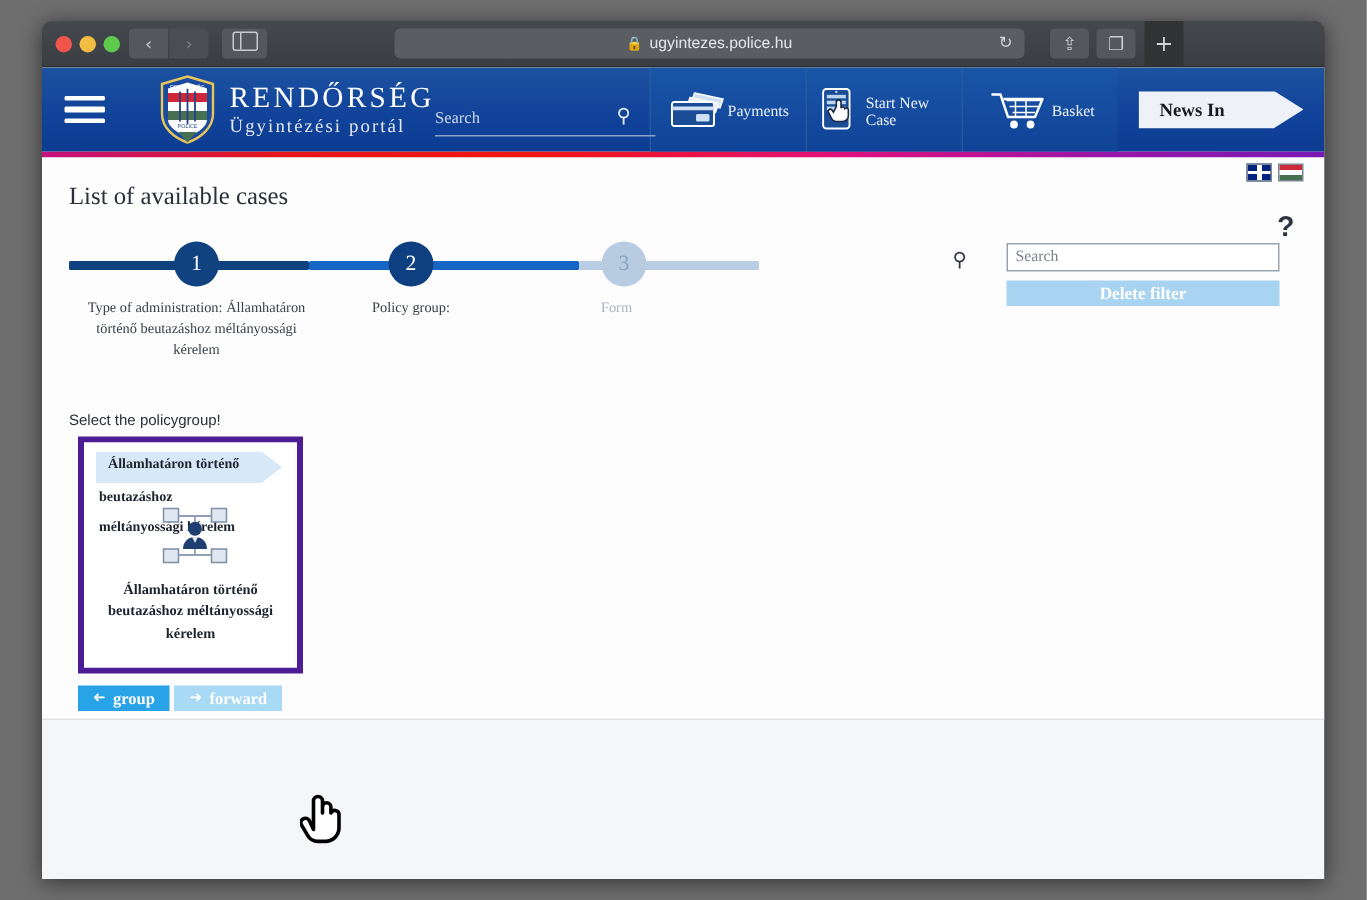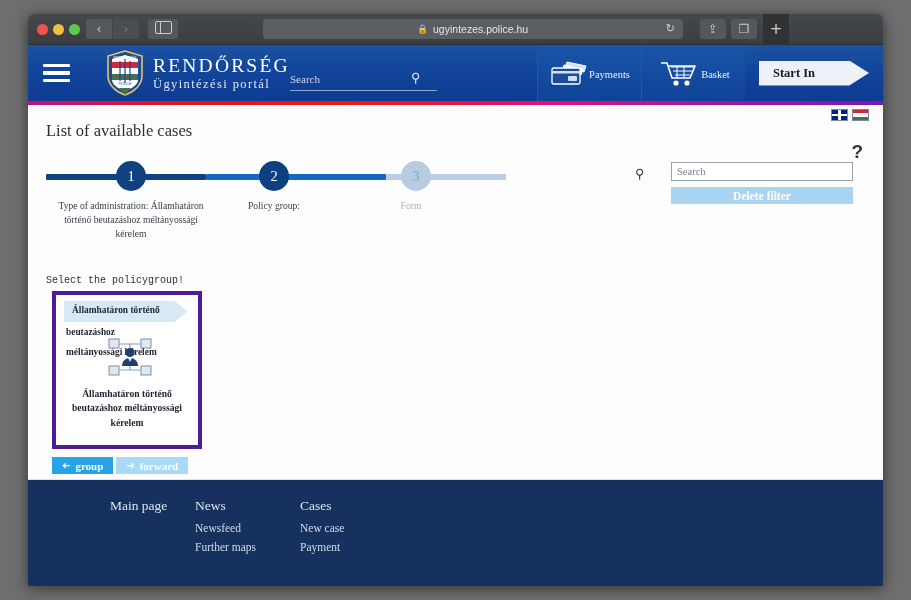--- a/index.html
+++ b/index.html
@@ -169,21 +169,21 @@
   }
   #search-input::placeholder{color:#7b828b;}
   #delete-filter{
     margin-top:6px;width:100%;height:17px;border:none;
     background:#a8d4f2;color:#ffffff;font-size:11.5px;font-weight:bold;
     font-family:"Liberation Serif",serif;cursor:pointer;
   }
   
   #policy-hint{
     position:absolute;left:18px;top:170px;font-size:10px;color:#2b3038;
-    font-family:Liberation Mono, monospace;
+    font-family:Liberation Sans, sans-serif;
   }
   #pg-highlight{
     position:absolute;left:24px;top:186px;width:150px;height:158px;
     border:4px solid #4c1d95;box-sizing:border-box;background:#fff;
   }
   #pg-card{position:absolute;inset:0;background:#fff;overflow:hidden;}
   #pg-ribbon{
     position:absolute;left:8px;top:6px;width:124px;height:21px;
     background:#d7e9f7;
     clip-path:polygon(0 0, 89% 0, 100% 50%, 89% 100%, 0 100%);
@@ -298,35 +298,46 @@
             <svg width="40" height="26" viewBox="0 0 40 26">
               <path d="M18 2 L37 6 L35 12 L16 8 Z" fill="#cfe0f4" stroke="#ffffff" stroke-width="1"></path>
               <path d="M15 5 L34 9 L32 15 L13 11 Z" fill="#e6eefb" stroke="#ffffff" stroke-width="1"></path>
               <rect x="3" y="8" width="28" height="16" rx="1.5" fill="#1b4d96" stroke="#ffffff" stroke-width="1.3"></rect>
               <rect x="3" y="11" width="28" height="2.5" fill="#cfe0f4"></rect>
               <rect x="19" y="16" width="9" height="5" rx="1" fill="#cfe0f4"></rect>
             </svg>
             <span class="ntlabel">Payments</span>
           </div>
 
+          <div class="navtile">
+            <svg width="40" height="30" viewBox="0 0 40 30">
+              <rect x="11" y="1" width="18" height="27" rx="2.2" fill="#1b4d96" stroke="#ffffff" stroke-width="1.3"></rect>
+              <rect x="13.5" y="5" width="13" height="2.4" fill="#bcd6f2"></rect>
+              <rect x="13.5" y="9" width="13" height="2.4" fill="#bcd6f2"></rect>
+              <rect x="13.5" y="13" width="13" height="2.4" fill="#bcd6f2"></rect>
+              <circle cx="20" cy="3" r="0.8" fill="#bcd6f2"></circle>
+              <path d="M20 13 l0 -3 a1.6 1.6 0 0 1 3.2 0 l0 4 a1.4 1.4 0 0 1 2.6 .4 a1.4 1.4 0 0 1 2.4 .8 l0 4 a4 4 0 0 1 -4 4 l-4 0 a4 4 0 0 1 -3.6 -2.4 l-2 -4 a1.4 1.4 0 0 1 2.4 -1.4 l1 1.4 Z" fill="#ffffff" stroke="#1b2a44" stroke-width="1.1"></path>
+            </svg>
+            <span class="ntlabel">Start New Case</span>
+          </div>
 
           <div class="navtile">
             <svg width="44" height="28" viewBox="0 0 44 28">
               <path d="M4 4 H10 L15 19 H33 L38 7 H12" fill="none" stroke="#ffffff" stroke-width="1.6" stroke-linejoin="round"></path>
               <path d="M14 8 H37 M16 12 H35 M18 16 H33" stroke="#ffffff" stroke-width="1"></path>
               <path d="M20 7 V19 M27 7 V19" stroke="#ffffff" stroke-width="1"></path>
               <circle cx="19" cy="24" r="2.6" fill="#ffffff"></circle>
               <circle cx="30" cy="24" r="2.6" fill="#ffffff"></circle>
             </svg>
             <span class="ntlabel">Basket</span>
           </div>
         </div>
 
         <div id="signin-wrap">
-          <div id="signin">Start In</div>
+          <div id="signin">News In</div>
         </div>
       </div>
 
       <div id="stripe"></div>
 
       <div id="content">
 
         <div id="langbar">
           <div class="flag flag-uk"></div>
           <div class="flag flag-hu"></div>
@@ -391,31 +402,16 @@
           </div>
         </div>
 
         <div id="cursor">
           <svg width="34" height="42" viewBox="0 0 34 42">
             <path d="M9 30 L9 11 a3 3 0 0 1 6 0 l0 8 l0 -4 a2.8 2.8 0 0 1 5.6 0 l0 4 a2.8 2.8 0 0 1 5.4 .9 l0 9 a9 9 0 0 1 -9 9 l-5 0 a8 8 0 0 1 -7 -4.2 L1 27 a3 3 0 0 1 5.2 -3 Z" fill="#ffffff" stroke="#000000" stroke-width="2.4" stroke-linejoin="round"></path>
           </svg>
         </div>
       </div>
 
-      <div id="site-footer">
-        <div class="fcol" id="fcol1">
-          <div class="fhead">Main page</div>
-        </div>
-        <div class="fcol" id="fcol2">
-          <div class="fhead">News</div>
-          <div class="flink">Newsfeed</div>
-          <div class="flink">Further maps</div>
-        </div>
-        <div class="fcol" id="fcol3">
-          <div class="fhead">Cases</div>
-          <div class="flink">New case</div>
-          <div class="flink">Payment</div>
-        </div>
-      </div>
 
     </div>
   </div>
 </div>
 
 </body></html>

